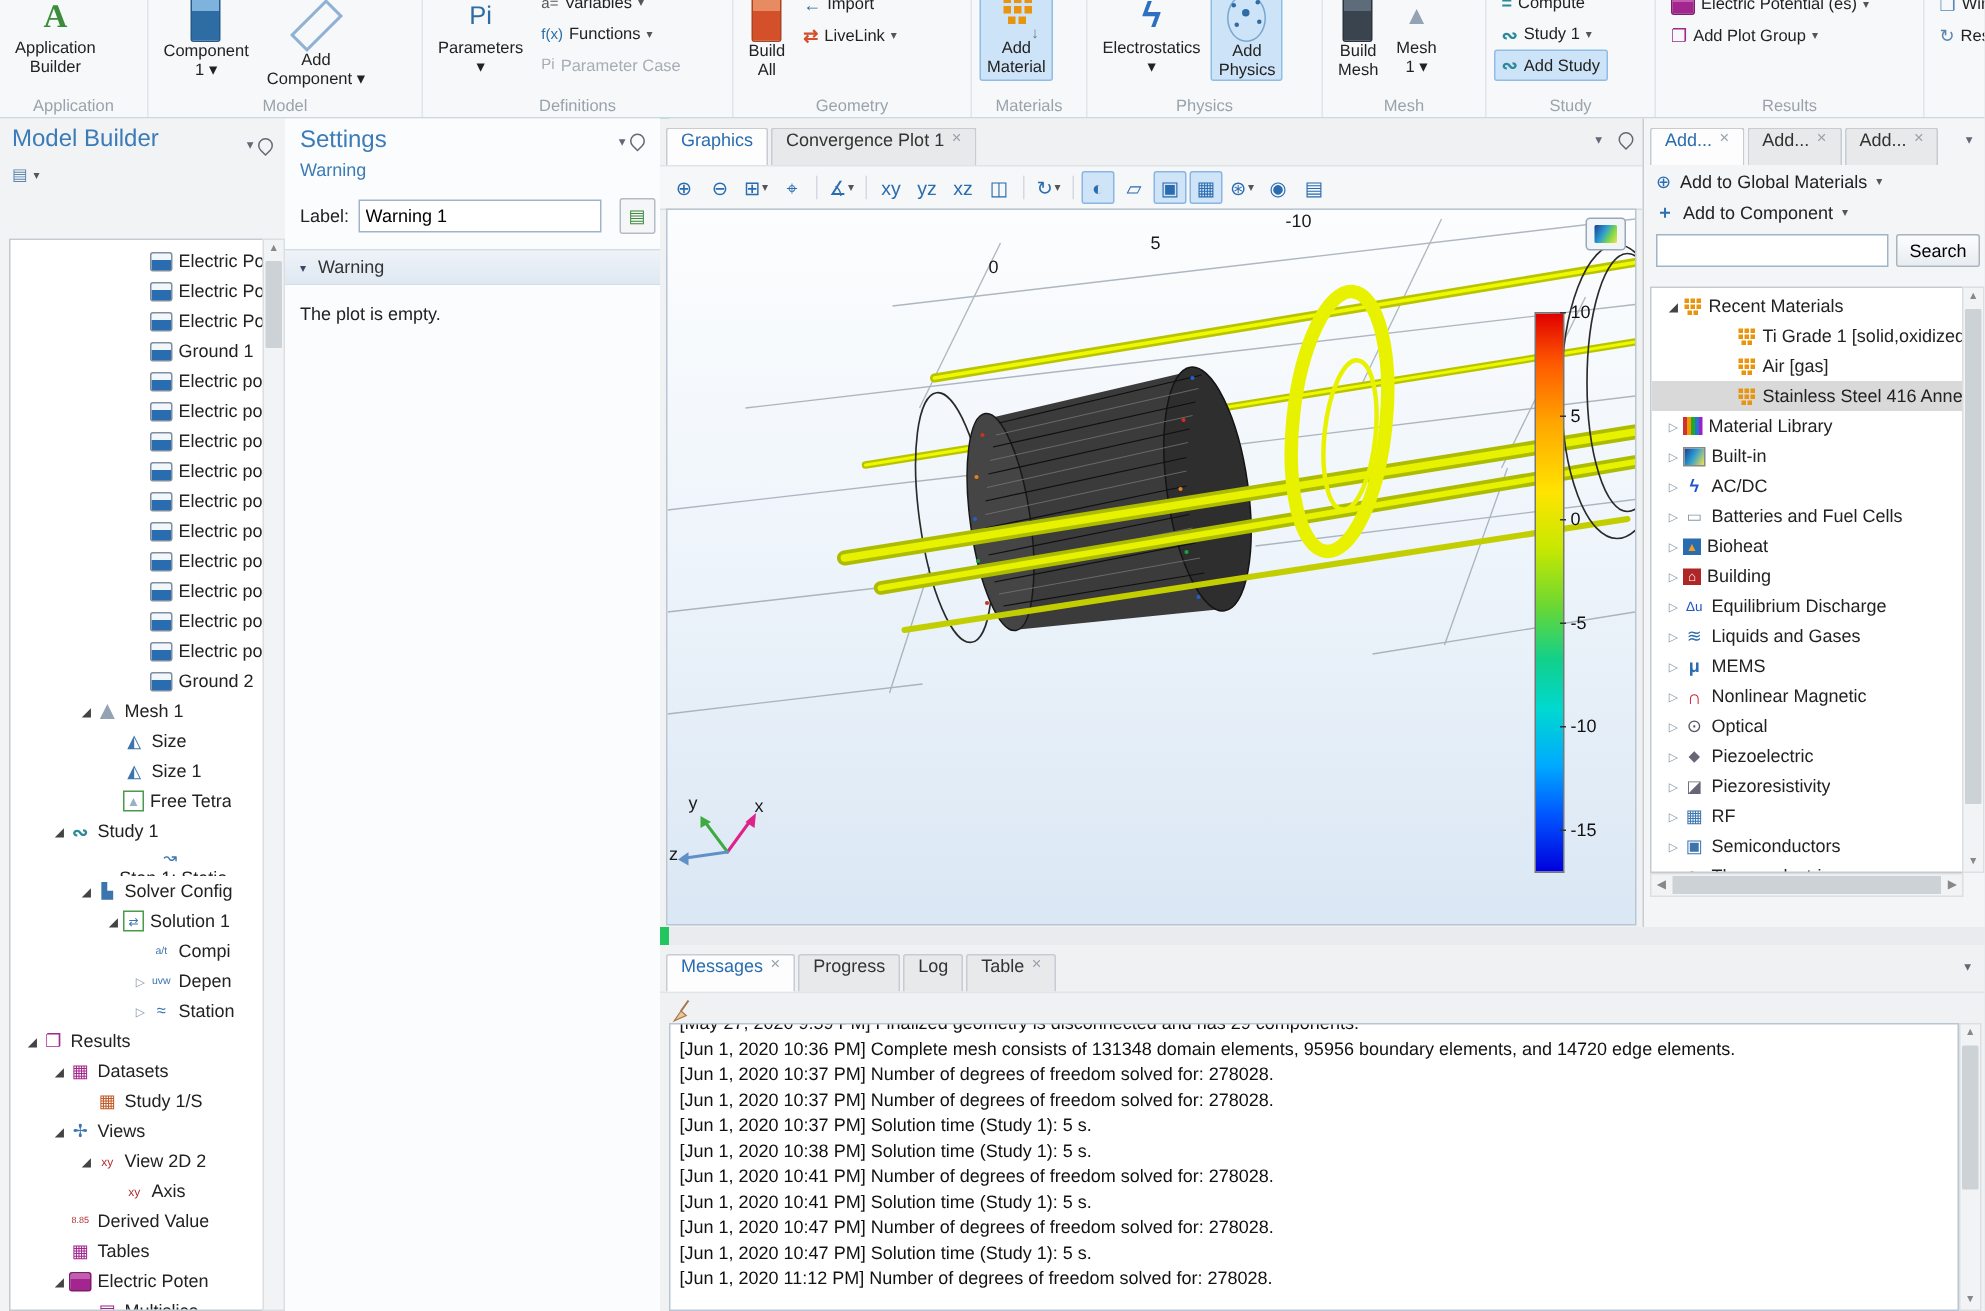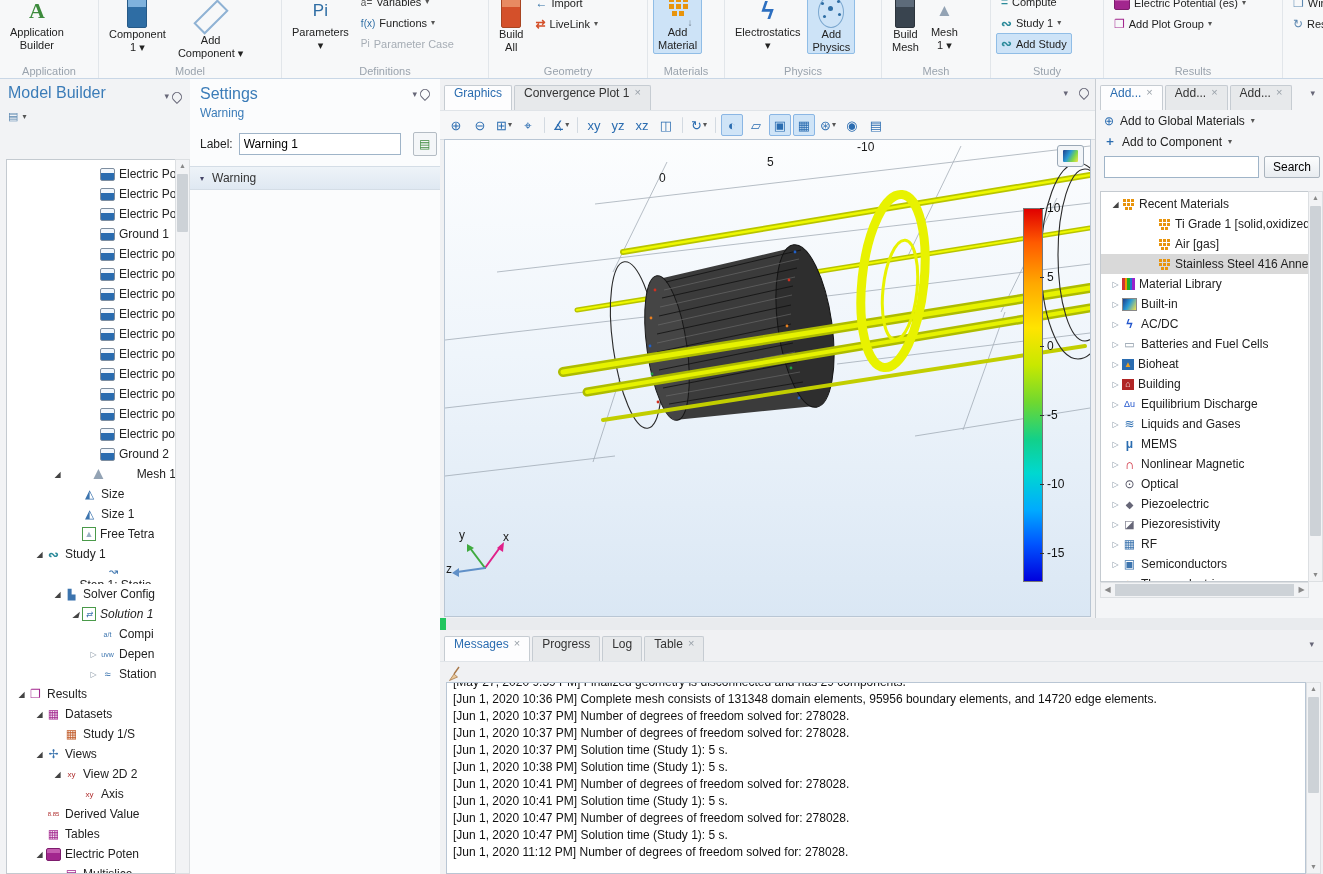--- a/index.html
+++ b/index.html
@@ -433,21 +433,21 @@
       <div class="trow" style="padding-left: 80px;">
         <span class="arr"></span>
         <span class="ti islot ic-boundary"></span>
         <span class="tlabel">Electric po</span>
       </div>
       <div class="trow" style="padding-left: 80px;">
         <span class="arr"></span>
         <span class="ti islot ic-boundary"></span>
         <span class="tlabel">Ground 2</span>
       </div>
-      <div class="trow" style="padding-left: 44px; justify-content: space-between;">
+      <div class="trow" style="padding-left: 44px;">
         <span class="arr open"></span>
         <span class="ti islot ic-mesh"></span>
         <span class="tlabel">Mesh 1</span>
       </div>
       <div class="trow" style="padding-left: 62px;">
         <span class="arr"></span>
         <span class="ti islot ic-size"></span>
         <span class="tlabel">Size</span>
       </div>
       <div class="trow" style="padding-left: 62px;">
@@ -468,21 +468,21 @@
       <div class="trow" style="padding-left: 44px; flex-direction: column;">
         <span class="arr"></span>
         <span class="ti islot ic-step"></span>
         <span class="tlabel">Step 1: Statio</span>
       </div>
       <div class="trow" style="padding-left: 44px;">
         <span class="arr open"></span>
         <span class="ti islot ic-solver"></span>
         <span class="tlabel">Solver Config</span>
       </div>
-      <div class="trow" style="padding-left: 62px; font-style: italic;">
+      <div class="trow" style="padding-left: 62px;">
         <span class="arr open"></span>
         <span class="ti islot ic-solution"></span>
         <span class="tlabel">Solution 1</span>
       </div>
       <div class="trow" style="padding-left: 80px;">
         <span class="arr"></span>
         <span class="ti islot ic-compile"></span>
         <span class="tlabel">Compi</span>
       </div>
       <div class="trow" style="padding-left: 80px;">
@@ -563,20 +563,21 @@
   <div id="label-row">
     <span>Label:</span>
     <input id="label-input" type="text" value="Warning 1" style="">
     <span style="flex:1"></span>
     <button id="note-btn">▤</button>
   </div>
   <div class="section-hdr">
     <span class="sarr">▾</span>
     <span>Warning</span>
   </div>
+  <div id="settings-body">The plot is empty.</div>
 </div>
 
 <div id="graphics-win">
   <div class="tabrow">
     <div class="tab active">
         <span>Graphics</span>
 
       </div>
       <div class="tab">
         <span>Convergence Plot 1</span>

